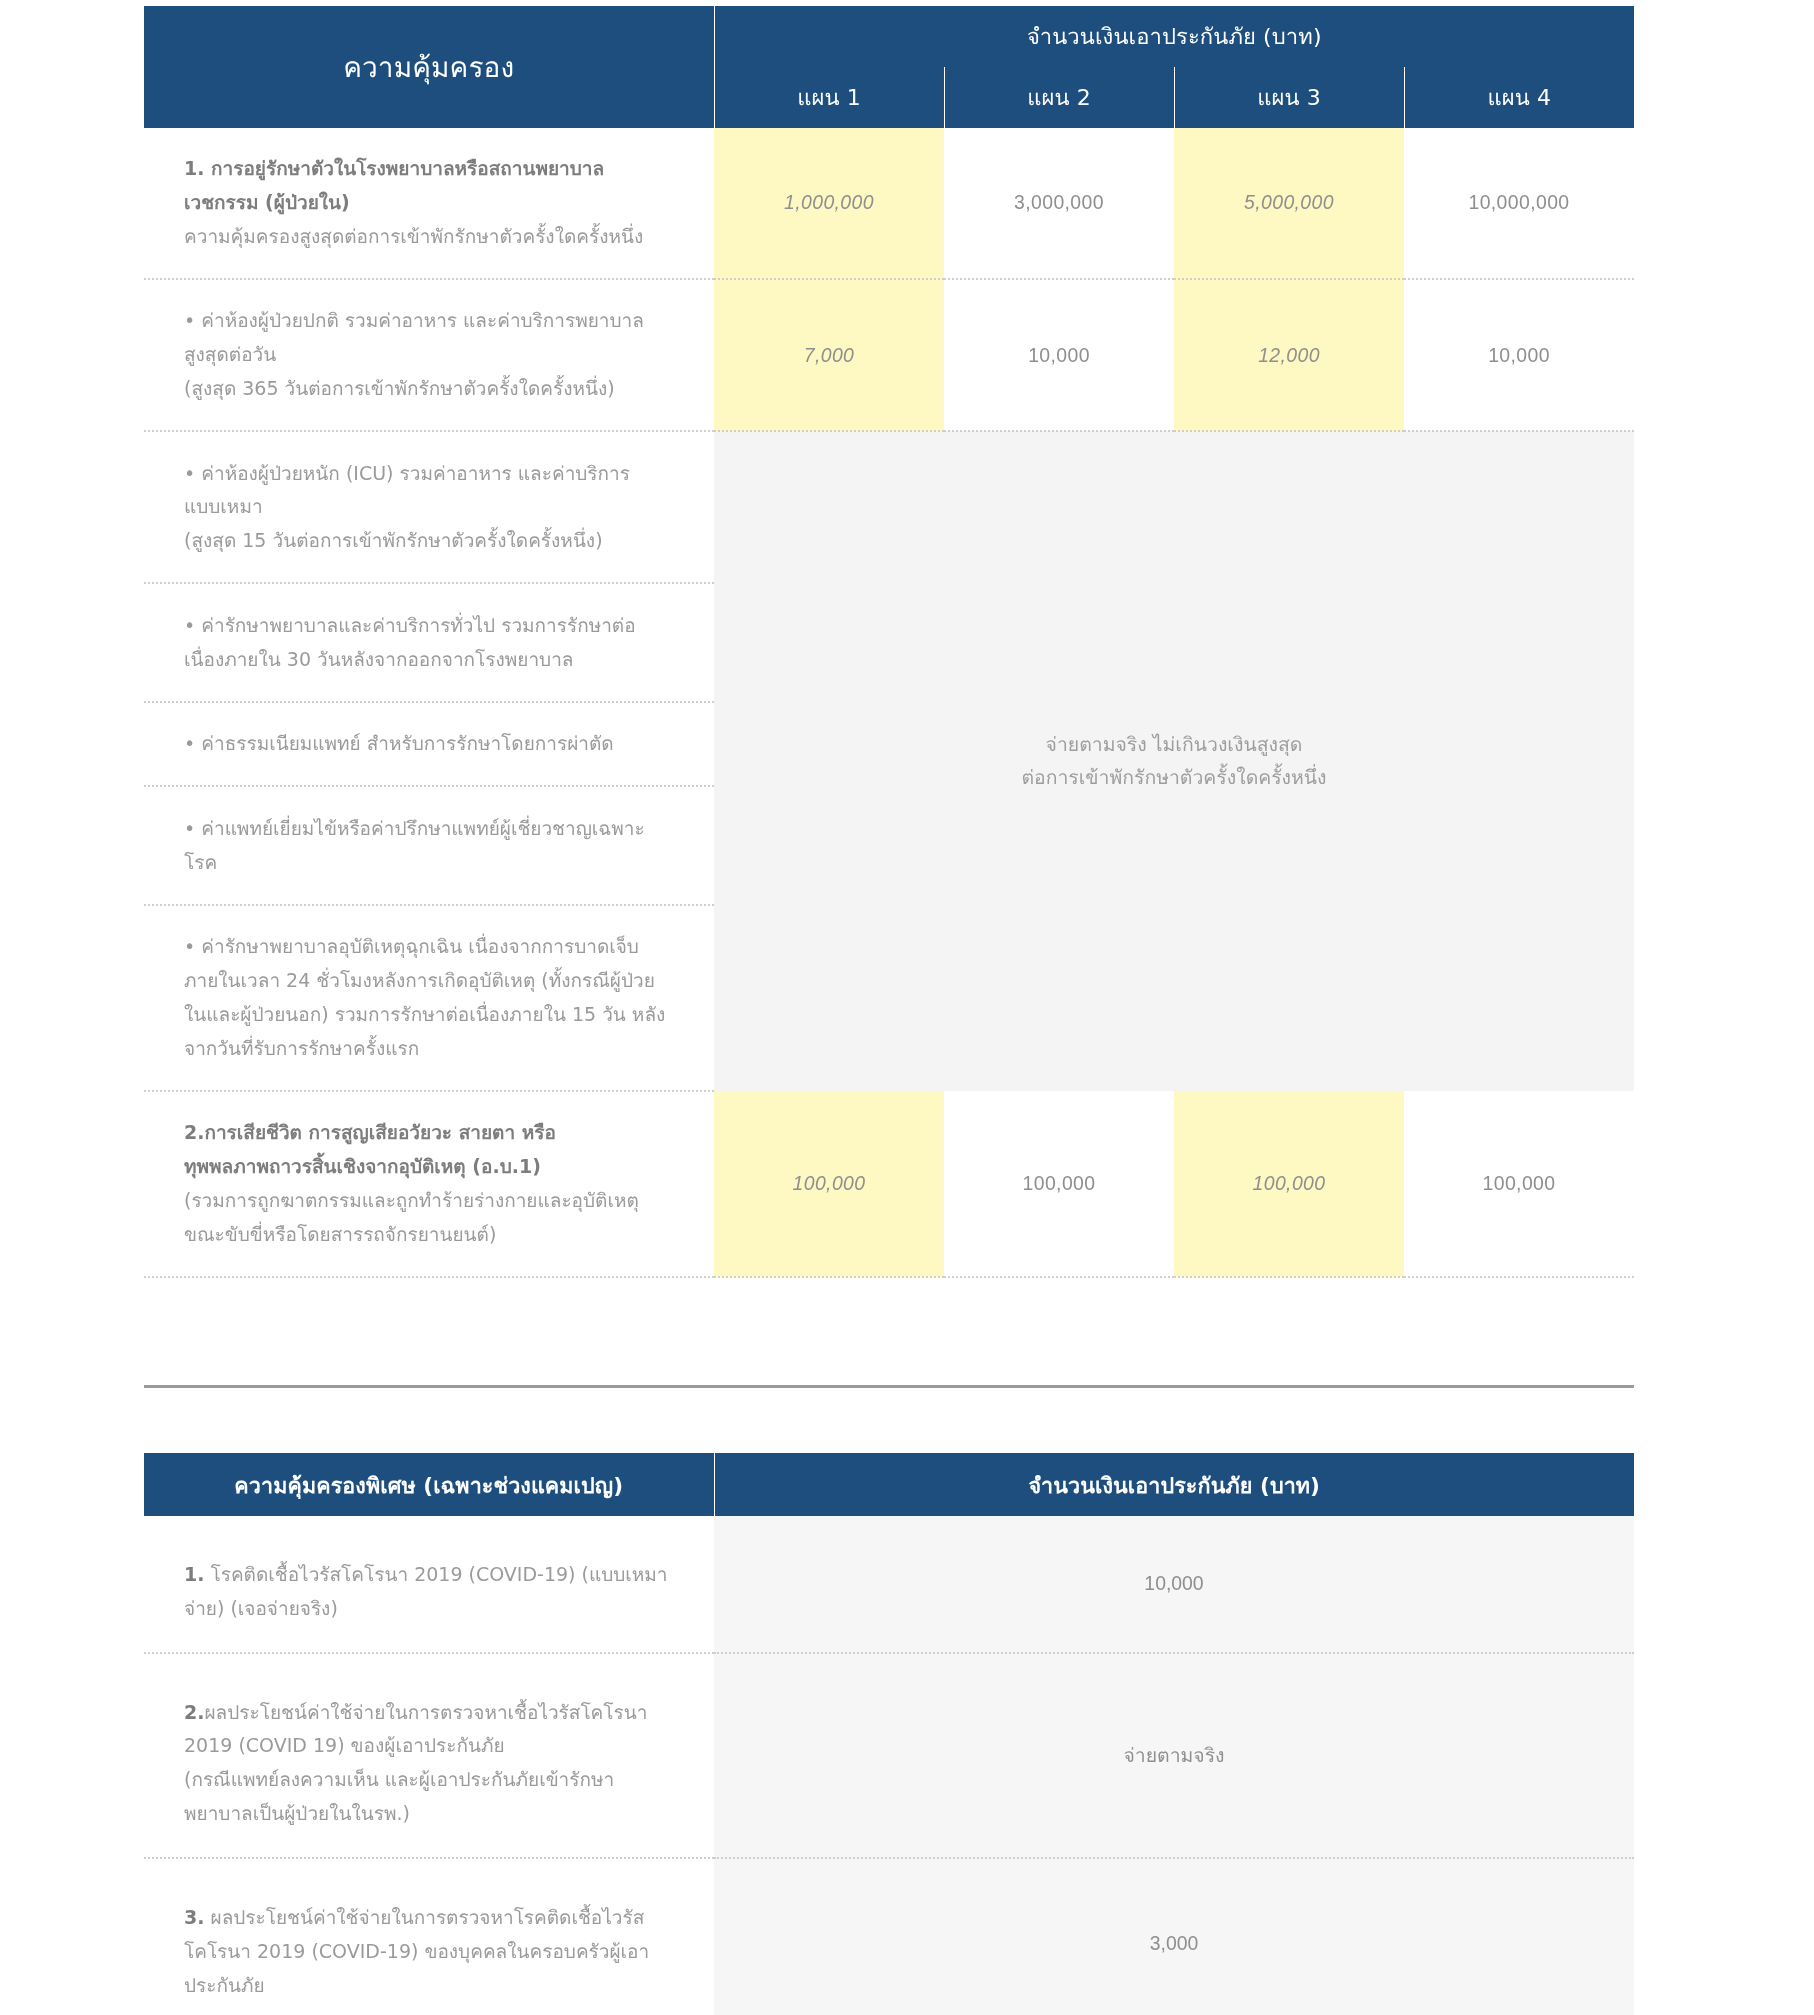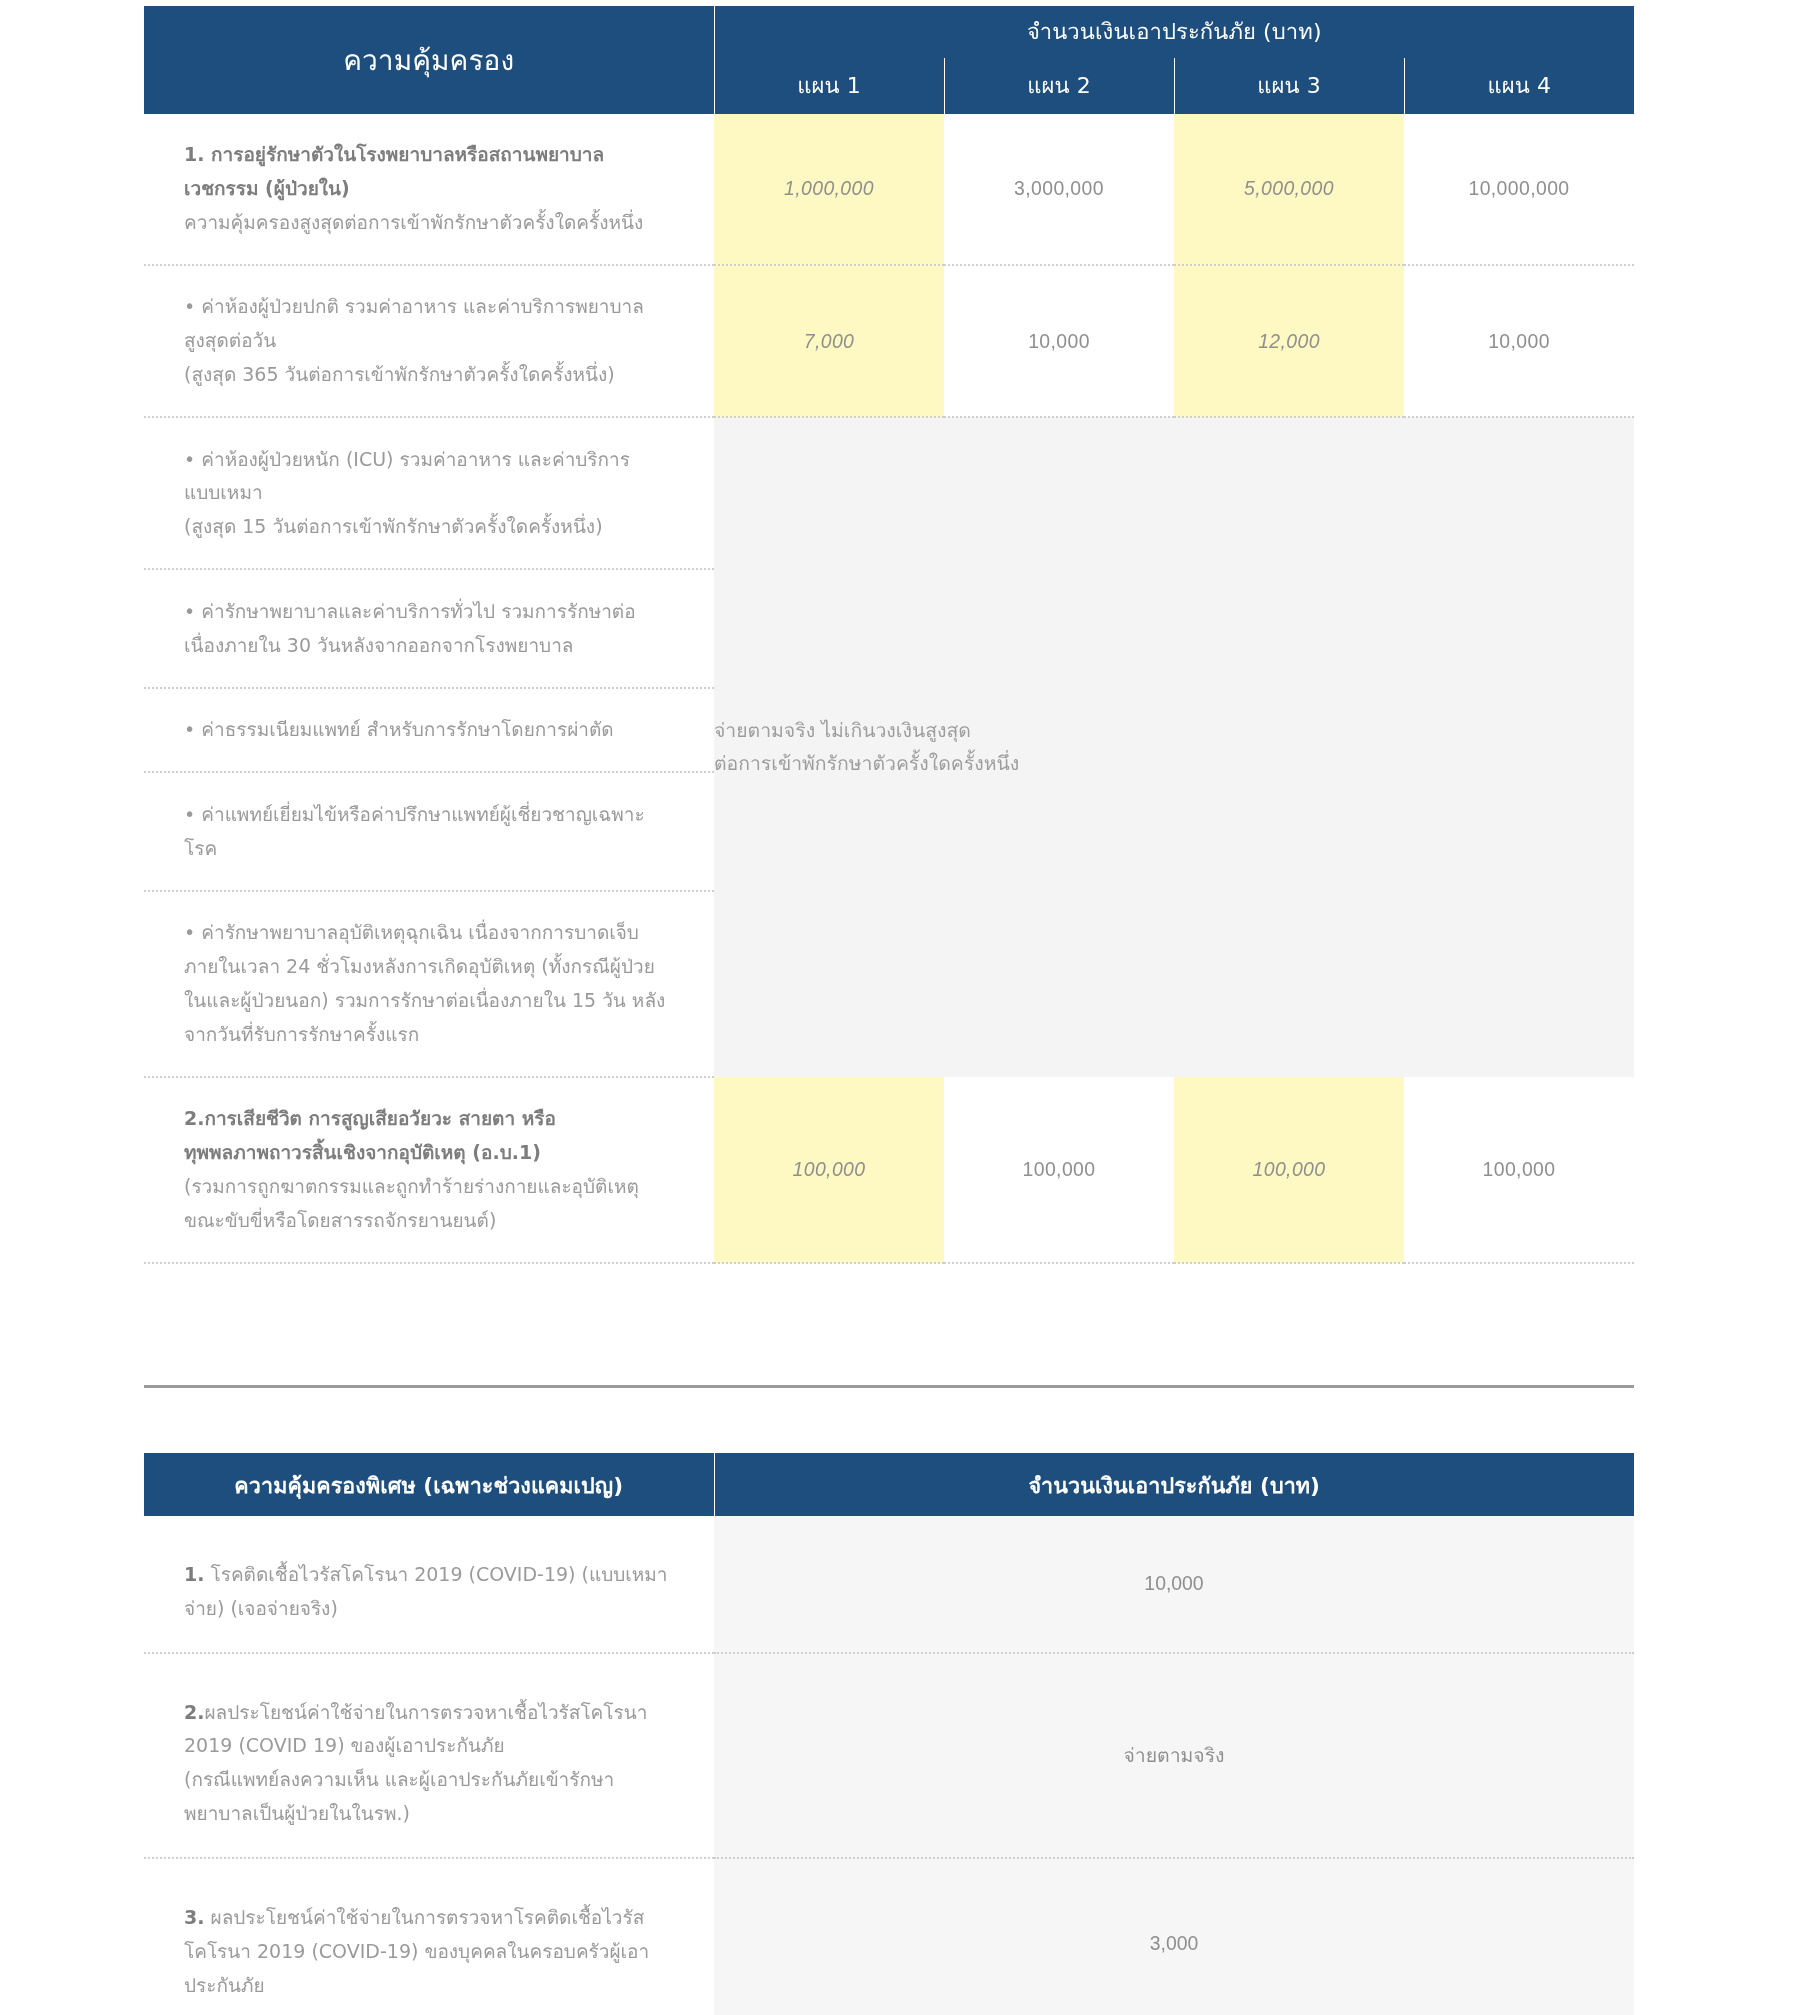--- a/index.html
+++ b/index.html
@@ -31,21 +31,21 @@
     width: 1490px;
     border-collapse: collapse;
     table-layout: fixed;
   }
 
   
   thead th {
     background: #1d4e7e;
     color: #ffffff;
     font-weight: 400;
-    padding: 4px;
+    padding: 13px;
     vertical-align: middle;
   }
   .th-coverage {
     width: 570px;
     font-size: 28px;
     height: 108px;
     border-right: 1.4px solid #ffffff;
     letter-spacing: 0.1px;
   }
   .th-group {
@@ -90,21 +90,21 @@
     color: #8f8f8f;
     font-size: 19.4px;
     font-family: "Liberation Sans", sans-serif;
     letter-spacing: 0.4px;
   }
   td.shade   { background: #fef9c3; font-style: italic; }
   td.noshade { background: #ffffff; }
 
   td.merged {
     background: #f4f4f4;
-    text-align: left;
+    text-align: center;
     color: #9d9d9d;
     font-size: 19.4px;
     line-height: 1.75;
     border-bottom: 0;
   }
 
   
   .separator {
     position: absolute;
     left: 144px;

